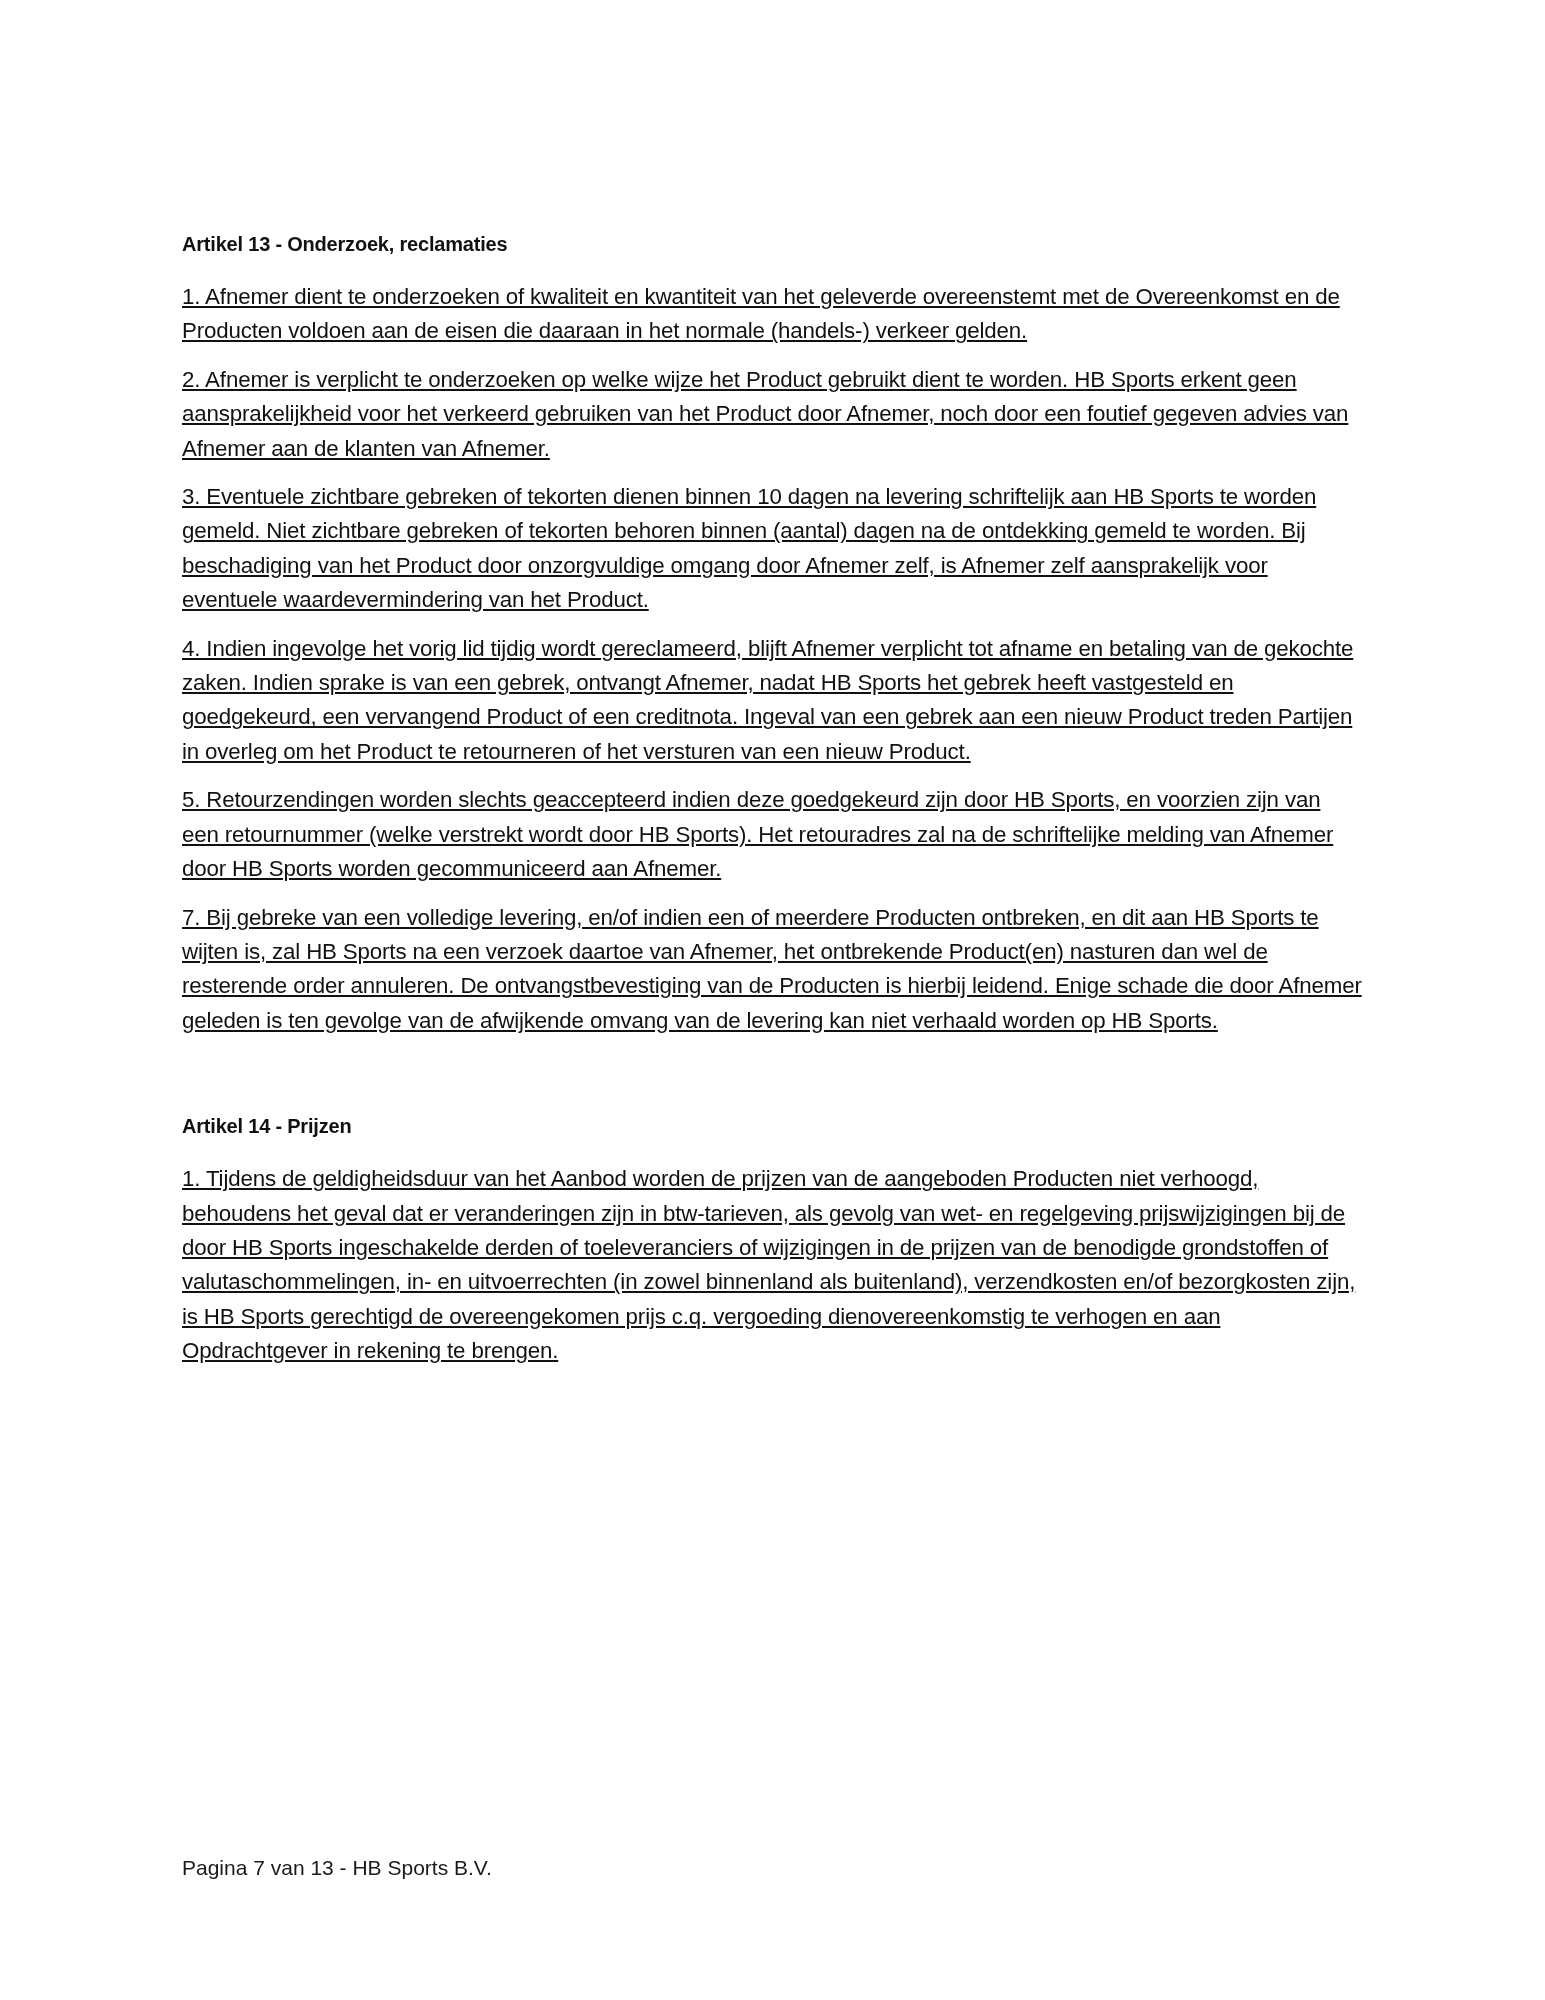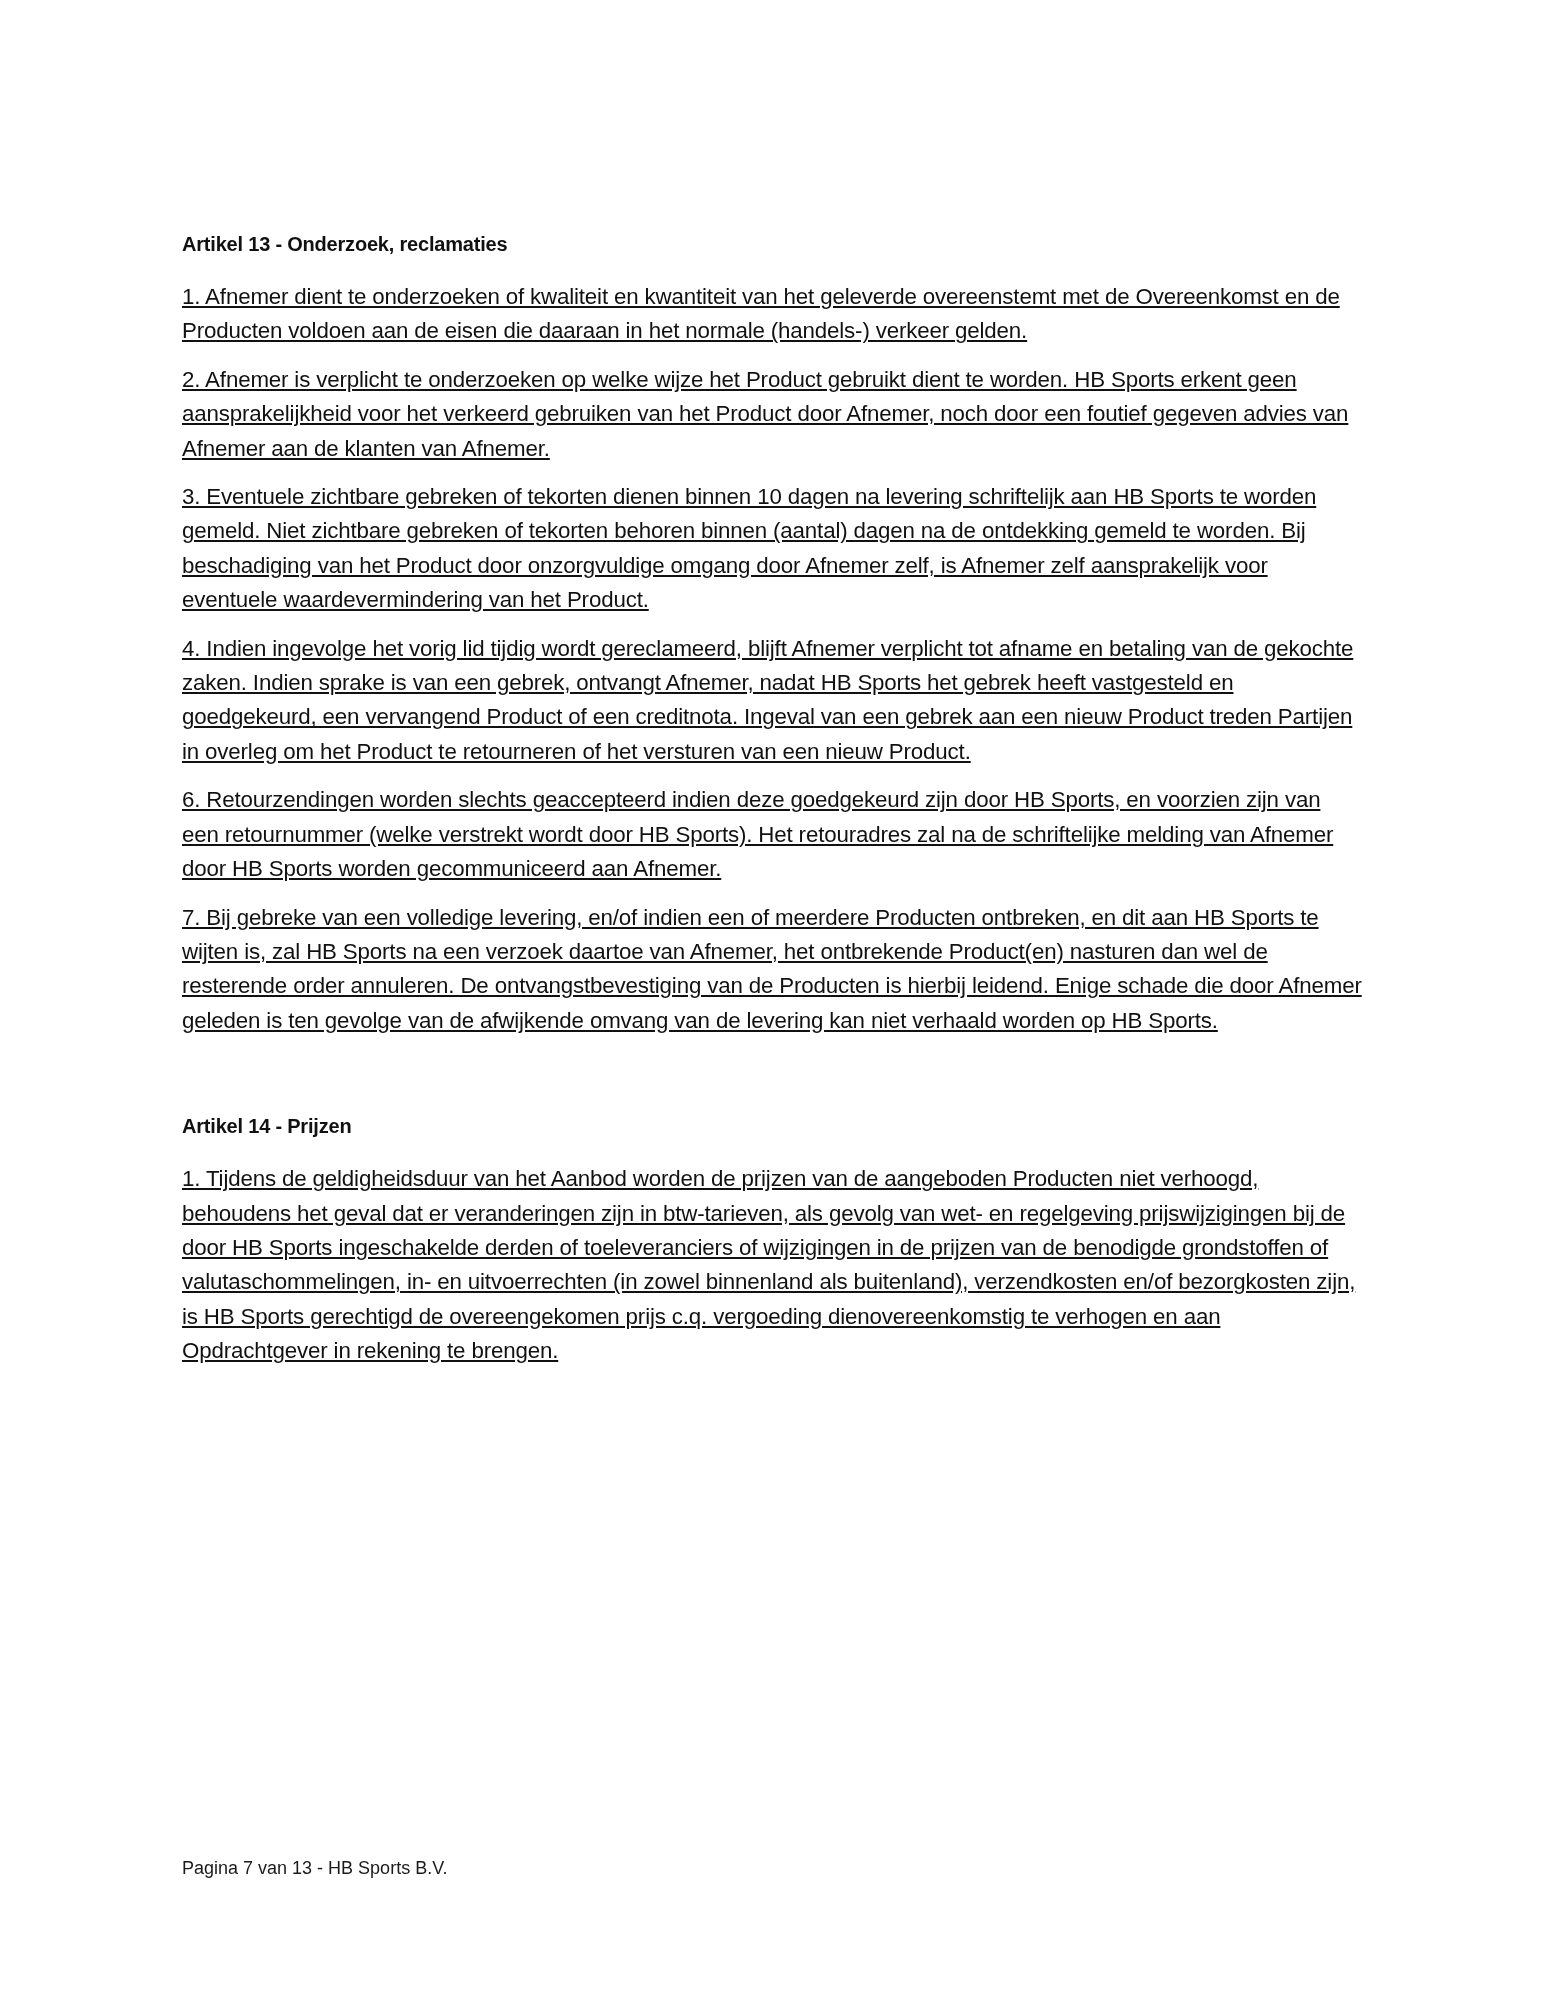--- a/index.html
+++ b/index.html
@@ -38,37 +38,37 @@
       font-size: 22.3px;
       line-height: 34.4px;
       margin: 0 0 14px 0;
       letter-spacing: -0.15px;
       text-decoration: underline;
     }
     .footer {
       position: absolute;
       left: 182px;
       top: 1855px;
-      font-size: 18px;
+      font-size: 21px;
       line-height: 26px;
       color: #1a1a1a;
     }
   </style>
 </head>
 <body>
 
 <div class="page">
 
   <section class="article">
     <h2 class="article-title">Artikel 13 - Onderzoek, reclamaties</h2>
     <p class="clause">1. Afnemer dient te onderzoeken of kwaliteit en kwantiteit van het geleverde overeenstemt met de Overeenkomst en de Producten voldoen aan de eisen die daaraan in het normale (handels-) verkeer gelden.</p>
     <p class="clause">2. Afnemer is verplicht te onderzoeken op welke wijze het Product gebruikt dient te worden. HB Sports erkent geen aansprakelijkheid voor het verkeerd gebruiken van het Product door Afnemer, noch door een foutief gegeven advies van Afnemer aan de klanten van Afnemer.</p>
     <p class="clause">3. Eventuele zichtbare gebreken of tekorten dienen binnen 10 dagen na levering schriftelijk aan HB Sports te worden gemeld. Niet zichtbare gebreken of tekorten behoren binnen (aantal) dagen na de ontdekking gemeld te worden. Bij beschadiging van het Product door onzorgvuldige omgang door Afnemer zelf, is Afnemer zelf aansprakelijk voor eventuele waardevermindering van het Product.</p>
     <p class="clause">4. Indien ingevolge het vorig lid tijdig wordt gereclameerd, blijft Afnemer verplicht tot afname en betaling van de gekochte zaken. Indien sprake is van een gebrek, ontvangt Afnemer, nadat HB Sports het gebrek heeft vastgesteld en goedgekeurd, een vervangend Product of een creditnota. Ingeval van een gebrek aan een nieuw Product treden Partijen in overleg om het Product te retourneren of het versturen van een nieuw Product.</p>
-    <p class="clause">6. Retourzendingen worden slechts geaccepteerd indien deze goedgekeurd zijn door HB Sports, en voorzien zijn van een retournummer (welke verstrekt wordt door HB Sports). Het retouradres zal na de schriftelijke melding van Afnemer door HB Sports worden gecommuniceerd aan Afnemer.</p>
+    <p class="clause">5. Retourzendingen worden slechts geaccepteerd indien deze goedgekeurd zijn door HB Sports, en voorzien zijn van een retournummer (welke verstrekt wordt door HB Sports). Het retouradres zal na de schriftelijke melding van Afnemer door HB Sports worden gecommuniceerd aan Afnemer.</p>
     <p class="clause">7. Bij gebreke van een volledige levering, en/of indien een of meerdere Producten ontbreken, en dit aan HB Sports te wijten is, zal HB Sports na een verzoek daartoe van Afnemer, het ontbrekende Product(en) nasturen dan wel de resterende order annuleren. De ontvangstbevestiging van de Producten is hierbij leidend. Enige schade die door Afnemer geleden is ten gevolge van de afwijkende omvang van de levering kan niet verhaald worden op HB Sports.</p>
   </section>
 
   <section class="article">
     <h2 class="article-title">Artikel 14 - Prijzen</h2>
     <p class="clause">1. Tijdens de geldigheidsduur van het Aanbod worden de prijzen van de aangeboden Producten niet verhoogd, behoudens het geval dat er veranderingen zijn in btw-tarieven, als gevolg van wet- en regelgeving prijswijzigingen bij de door HB Sports ingeschakelde derden of toeleveranciers of wijzigingen in de prijzen van de benodigde grondstoffen of valutaschommelingen, in- en uitvoerrechten (in zowel binnenland als buitenland), verzendkosten en/of bezorgkosten zijn, is HB Sports gerechtigd de overeengekomen prijs c.q. vergoeding dienovereenkomstig te verhogen en aan Opdrachtgever in rekening te brengen.</p>
   </section>
 
 </div>
 

